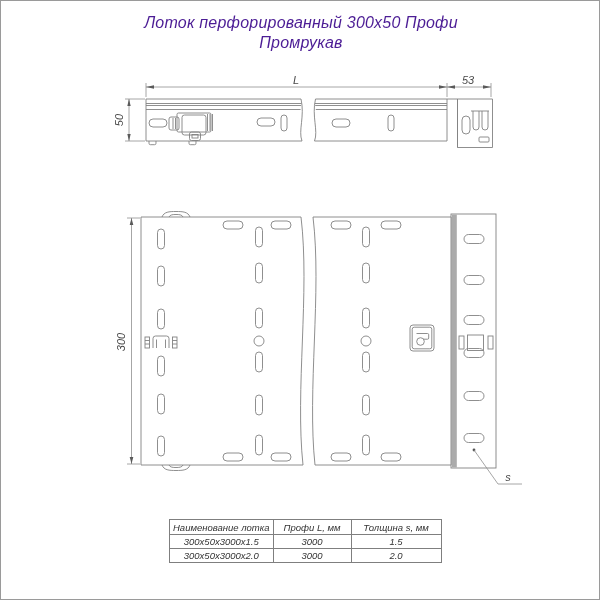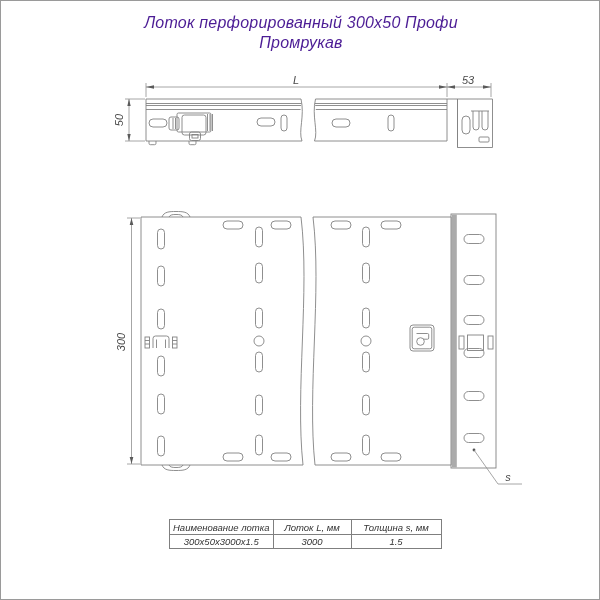--- a/index.html
+++ b/index.html
@@ -223,27 +223,32 @@
   <div class="spec-table">
     <table>
       <colgroup>
           <col class="c1">
           <col class="c2">
           <col class="c3">
         </colgroup>
       <thead>
         <tr>
           <th>Наименование лотка</th>
-          <th>Лоток L, мм</th>
+          <th>Профи L, мм</th>
           <th>Толщина s, мм</th>
         </tr>
       </thead>
       <tbody>
         <tr>
           <td>300x50x3000x1.5</td>
           <td>3000</td>
           <td>1.5</td>
         </tr>
+        <tr>
+          <td>300x50x3000x2.0</td>
+          <td>3000</td>
+          <td>2.0</td>
+        </tr>
       </tbody>
     </table>
   </div>
 
 </div>
 
 </body></html>

